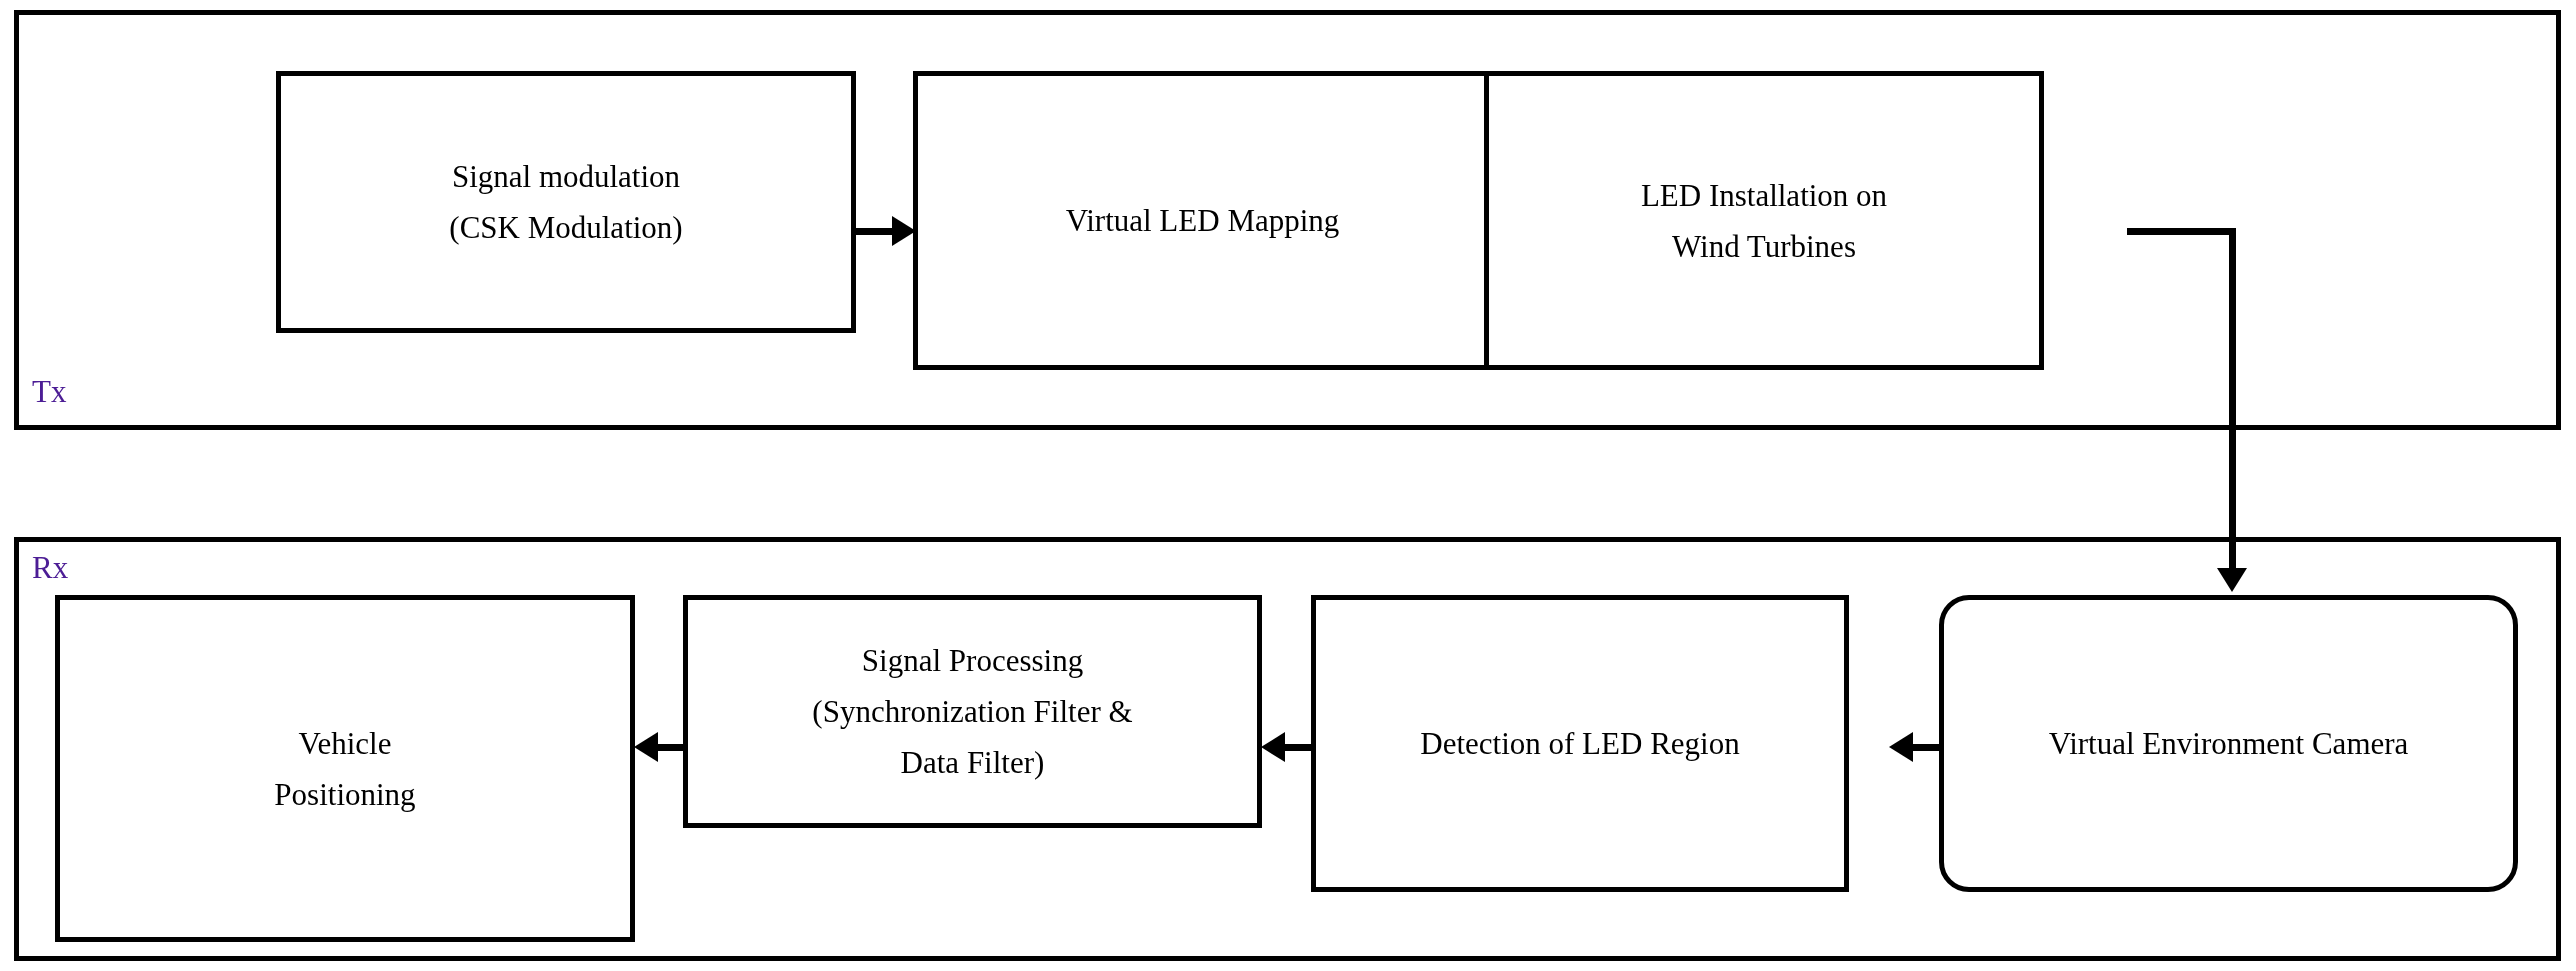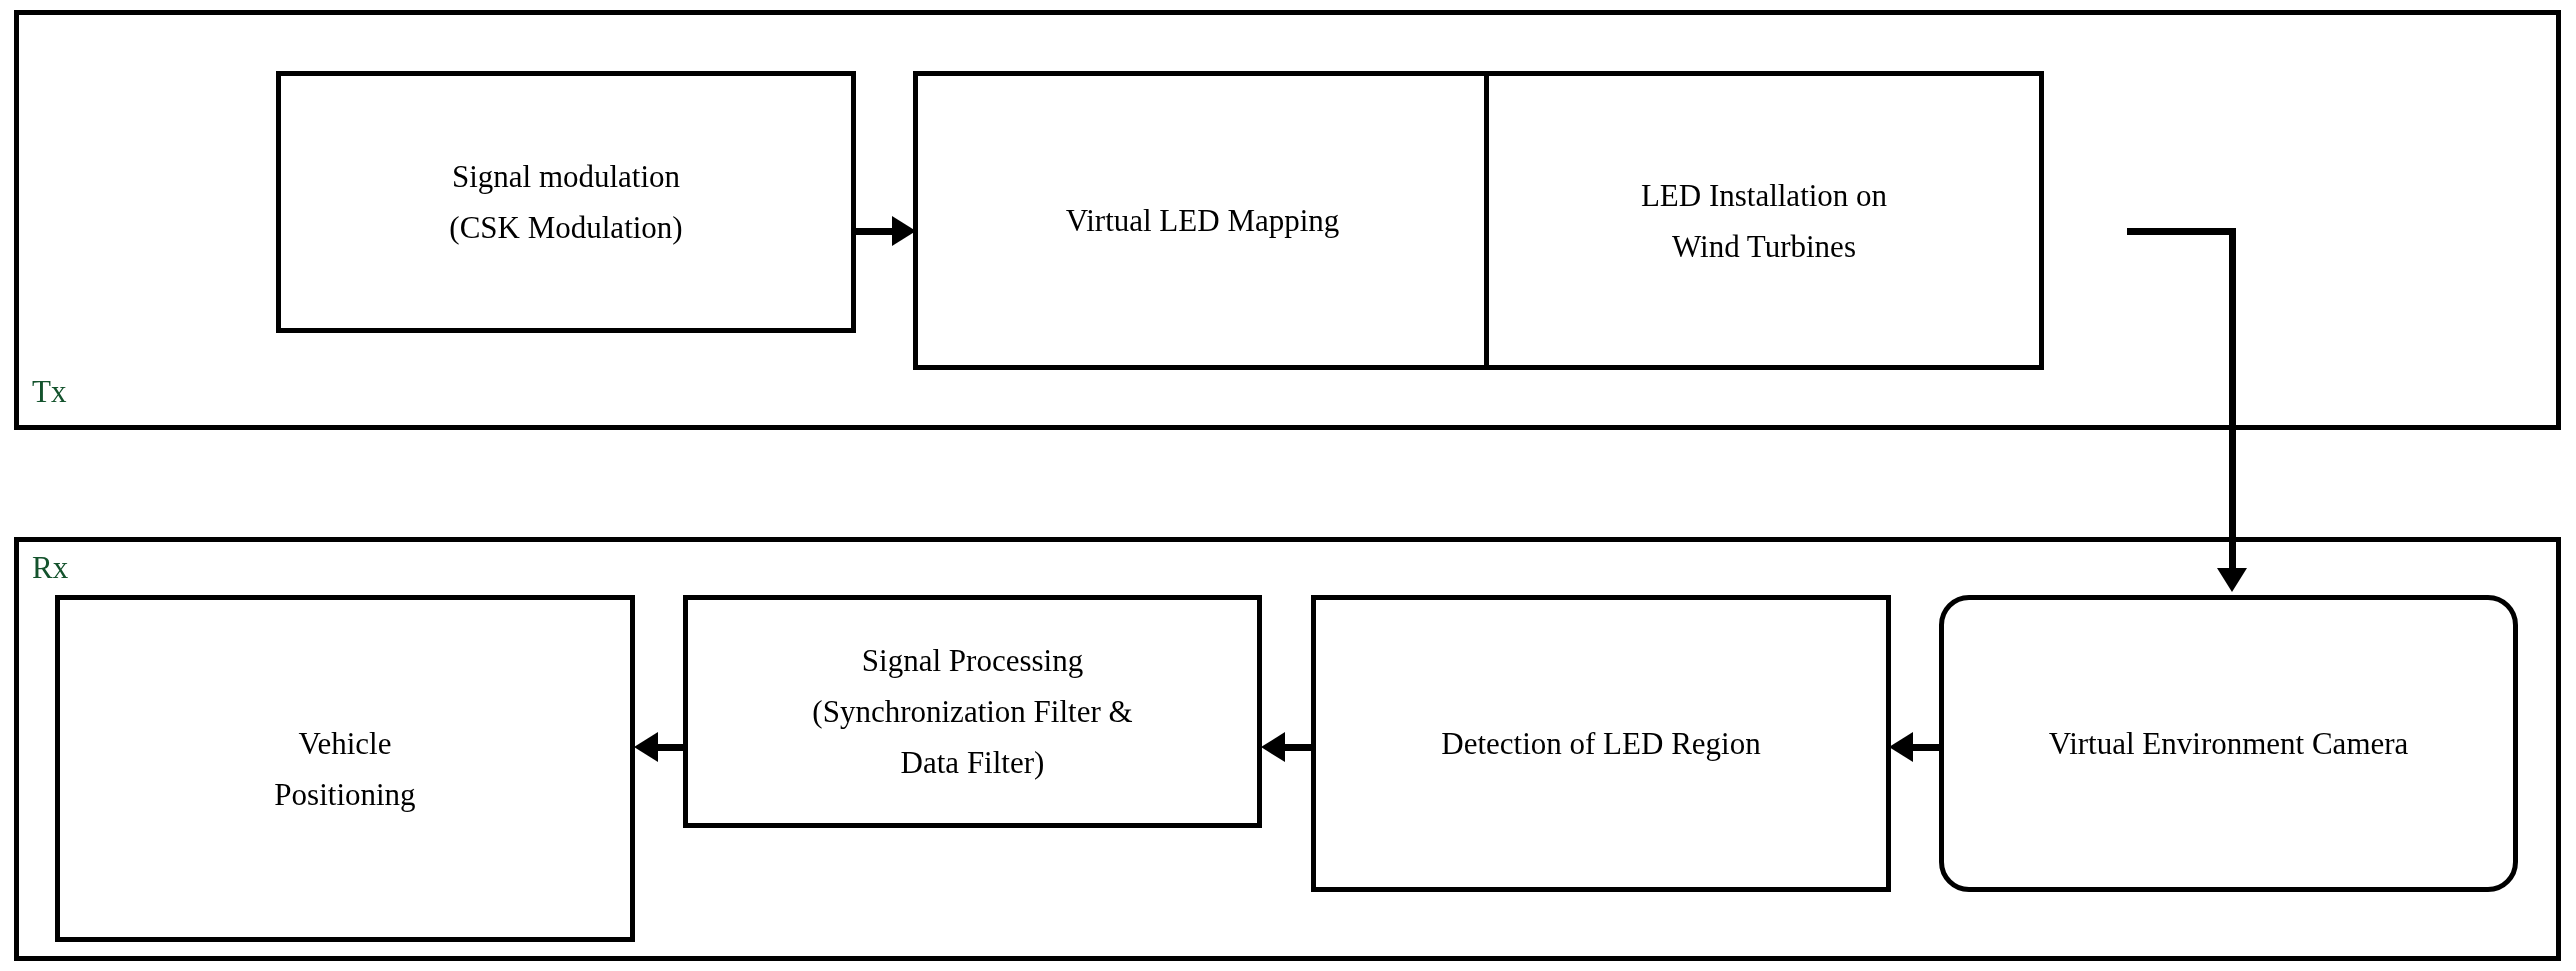--- a/index.html
+++ b/index.html
@@ -19,21 +19,21 @@
   .group-box {
     position: absolute;
     border: 5.6px solid #000000;
     box-sizing: border-box;
     background: transparent;
   }
   .group-label {
     position: absolute;
     font-size: 31px;
     line-height: 32px;
-    color: #14532d;
+    color: #4c1d95;
     white-space: nowrap;
   }
   .node-box {
     position: absolute;
     border: 5.6px solid #000000;
     box-sizing: border-box;
     background: #ffffff;
     display: flex;
     align-items: center;
     justify-content: center;
@@ -120,21 +120,21 @@
 
   <div class="node-box" style="left:683px; top:595px; width:579px; height:233px;">
     <span class="node-label">Signal Processing
 (Synchronization Filter &amp;
 Data Filter)</span>
   </div>
 
   <div class="conn conn-h" style="left:1269px; top:744px; width:42px;"></div>
   <div class="arrowhead arrow-left" style="left:1261px; top:732px;"></div>
 
-  <div class="node-box" style="left:1311px; top:595px; width:580px; height:297px;">
+  <div class="node-box" style="left:1311px; top:595px; width:538px; height:297px;">
     <span class="node-label">Detection of LED Region</span>
   </div>
 
   <div class="conn conn-h" style="left:1897px; top:744px; width:42px;"></div>
   <div class="arrowhead arrow-left" style="left:1889px; top:732px;"></div>
 
   <div class="node-box" style="left:1939px; top:595px; width:579px; height:297px;border-radius:30px;">
     <span class="node-label">Virtual Environment Camera</span>
   </div>
 

